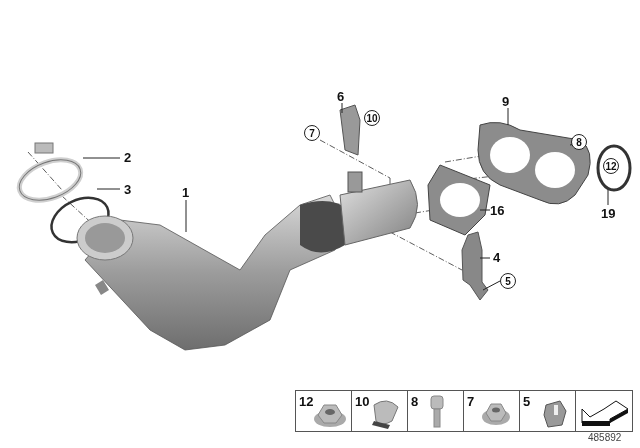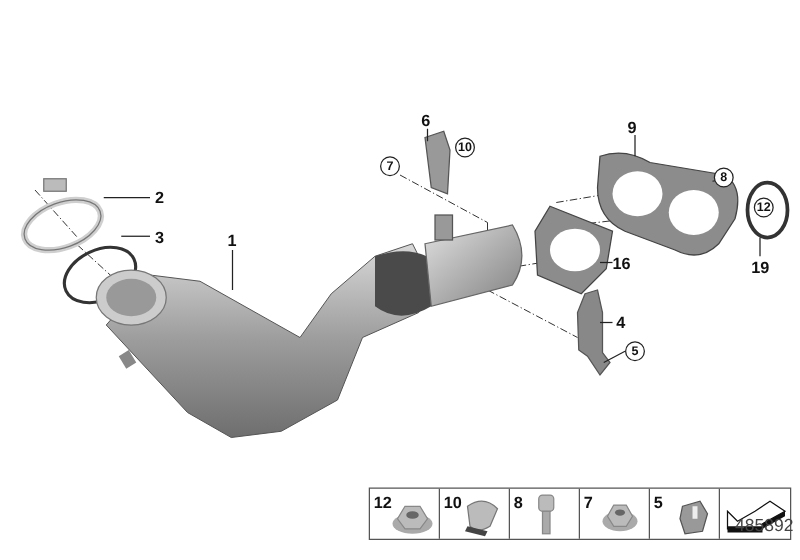--- a/index.html
+++ b/index.html
@@ -5,21 +5,21 @@
   html,body{margin:0;padding:0;background:#fff;}
   body{width:640px;height:448px;position:relative;overflow:hidden;font-family:"Liberation Sans",sans-serif;}
   #diagram{position:absolute;left:0;top:0;}
   .callout{position:absolute;font-weight:bold;font-size:13px;color:#111;line-height:1;}
   .circ{position:absolute;width:16px;height:16px;border:1.3px solid #222;border-radius:50%;background:#fff;font-weight:bold;font-size:10px;color:#111;display:flex;align-items:center;justify-content:center;box-sizing:border-box;}
   #parts-table{position:absolute;left:295px;top:390px;height:40px;display:flex;border:1px solid #555;}
   .cell{width:56px;height:40px;border-right:1px solid #555;position:relative;box-sizing:border-box;}
   .cell:last-child{border-right:none;}
   .cell-num{position:absolute;left:3px;top:3px;font-weight:bold;font-size:13px;color:#111;}
   .cell svg{position:absolute;left:0;top:0;}
-  #doc-id{position:absolute;left:588px;top:412px;font-size:14px;color:#444;}
+  #doc-id{position:absolute;left:588px;top:432px;font-size:10px;color:#444;}
 </style>
 </head>
 <body>
 
 <svg id="diagram" width="640" height="448" viewBox="0 0 640 448">
   <defs>
     <linearGradient id="metal" x1="0" y1="0" x2="0" y2="1">
       <stop offset="0" stop-color="#d8d8d8"></stop>
         <stop offset="0.5" stop-color="#9c9c9c"></stop>
         <stop offset="1" stop-color="#6e6e6e"></stop>

